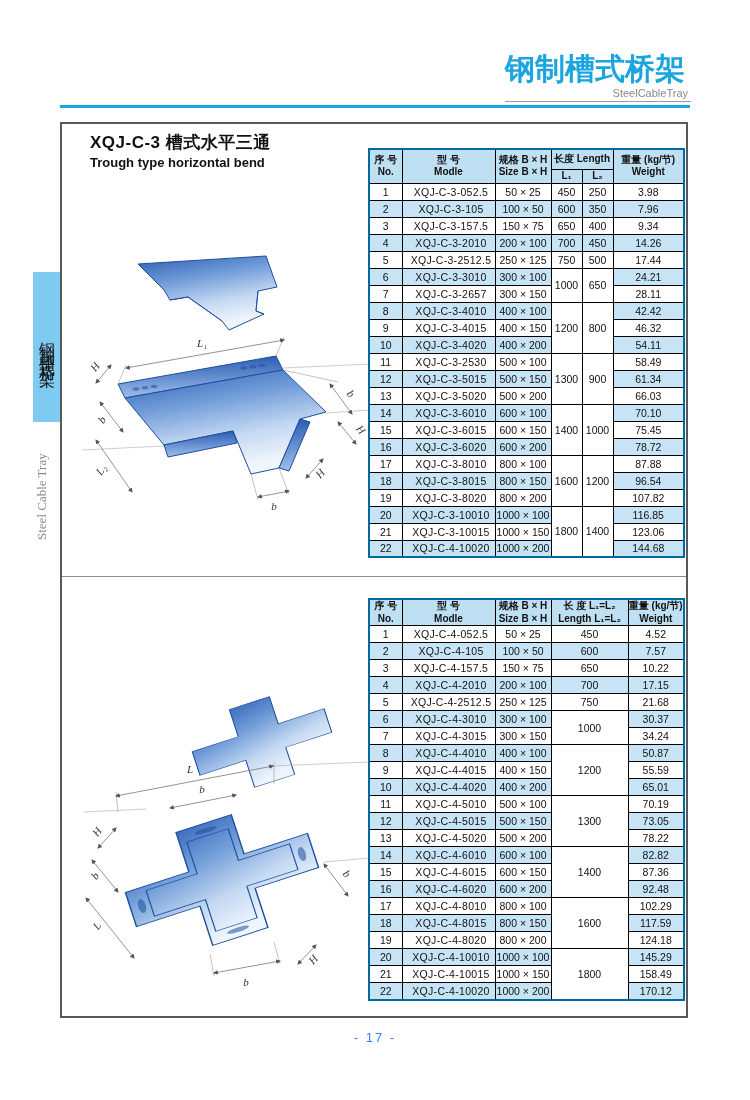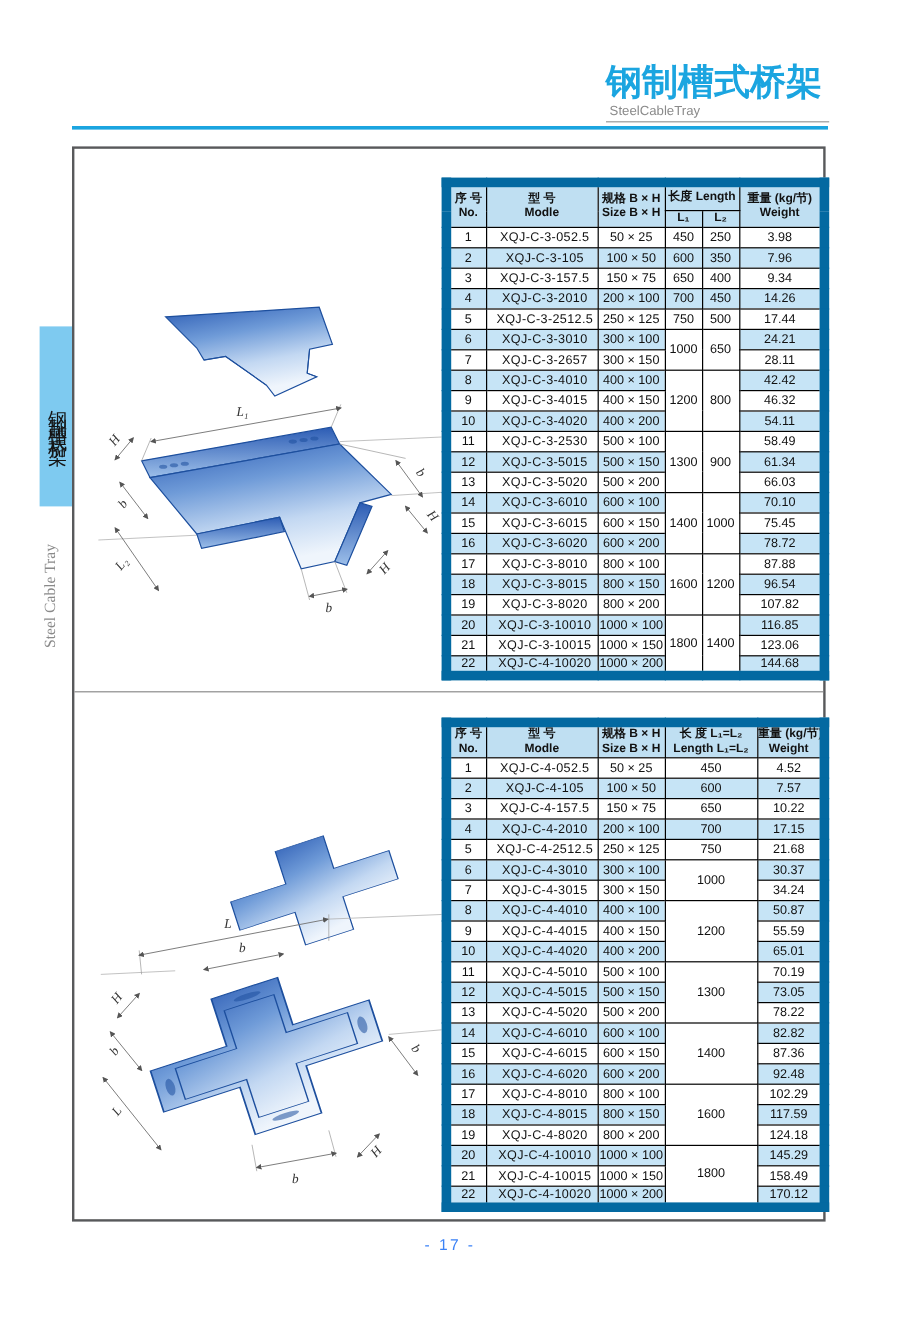--- a/index.html
+++ b/index.html
@@ -9,21 +9,21 @@
     font-family:"Liberation Sans", sans-serif;
     color:#111;
   }
   
   .header-block{position:absolute;left:505px;top:54px;width:186px;}
   .title-cn{
     font-size:30px;font-weight:bold;line-height:1;white-space:nowrap;
     color:var(--accent,#1ba5e0);letter-spacing:0px;
   }
   .subtitle-row{
-    margin-top:3px;display:flex;justify-content:flex-start;
+    margin-top:3px;display:flex;justify-content:flex-end;
     font-size:11px;color:#8a8a8a;
     border-bottom:1px solid #9a9a9a;padding:0 3px 2px 3px;
   }
   .accent-line{
     position:absolute;left:60px;top:105px;width:630px;height:3px;
     background:var(--accent,#1ba5e0);
   }
   
   .sidebar-cn{
     position:absolute;left:33px;top:272px;width:27px;height:150px;
@@ -50,21 +50,21 @@
   .sec-title.s1{top:7px;}
   .sec-title.s2{top:466px;}
   .sec-title h2{margin:0;font-size:17px;font-weight:bold;letter-spacing:0.5px;}
   .sec-title .en{font-size:13px;font-weight:bold;margin-top:1px;}
   .diagram{position:absolute;left:14px;width:302px;height:330px;}
   .diagram.d1{top:92px;}
   .diagram.d2{top:542px;}
   
   .spec-table{position:absolute;left:306px;border-collapse:collapse;
     table-layout:fixed;width:315px;font-size:10.5px;background:#fff;
-    border:8px solid #0369a1;}
+    border:2px solid #0369a1;}
   .spec-table.t1{top:24px;}
   .spec-table.t2{top:474px;}
   .spec-table th,.spec-table td{
     border:1px solid #000;padding:0;text-align:center;
     overflow:hidden;white-space:nowrap;
   }
   .spec-table thead th{
     background:var(--header_bg,#bfdff2);
     font-weight:bold;font-size:10px;line-height:1.25;
   }
@@ -99,20 +99,24 @@
     <span>Tray</span>
   </div>
 </div>
 <div class="accent-line"></div>
 
 <div class="sidebar-cn">钢制槽式桥架</div>
 <div class="sidebar-en">Steel Cable Tray</div>
 
 <div class="main-box">
 
+  <div class="sec-title s1">
+    <h2>XQJ-C-3 槽式水平三通</h2>
+    <div class="en">Trough type horizontal bend</div>
+  </div>
 
   <svg class="diagram d1" viewBox="0 0 302 330">
     <defs>
       <linearGradient id="g1a" x1="0" y1="0" x2="0.35" y2="1">
         <stop offset="0" stop-color="#2c5cb4"></stop>
           <stop offset="0.38" stop-color="#6f9bd8"></stop>
         <stop offset="0.72" stop-color="#c3d8f2"></stop>
           <stop offset="1" stop-color="#eff5fc"></stop>
       </linearGradient>
       <linearGradient id="g1r" x1="0" y1="0" x2="0" y2="1">

